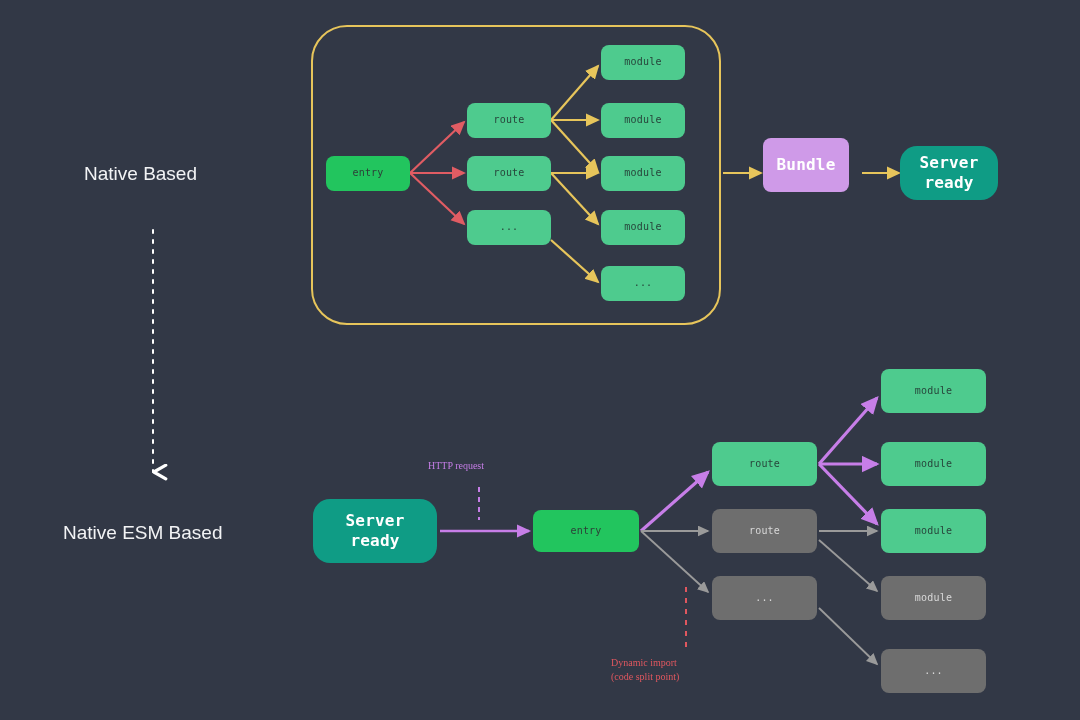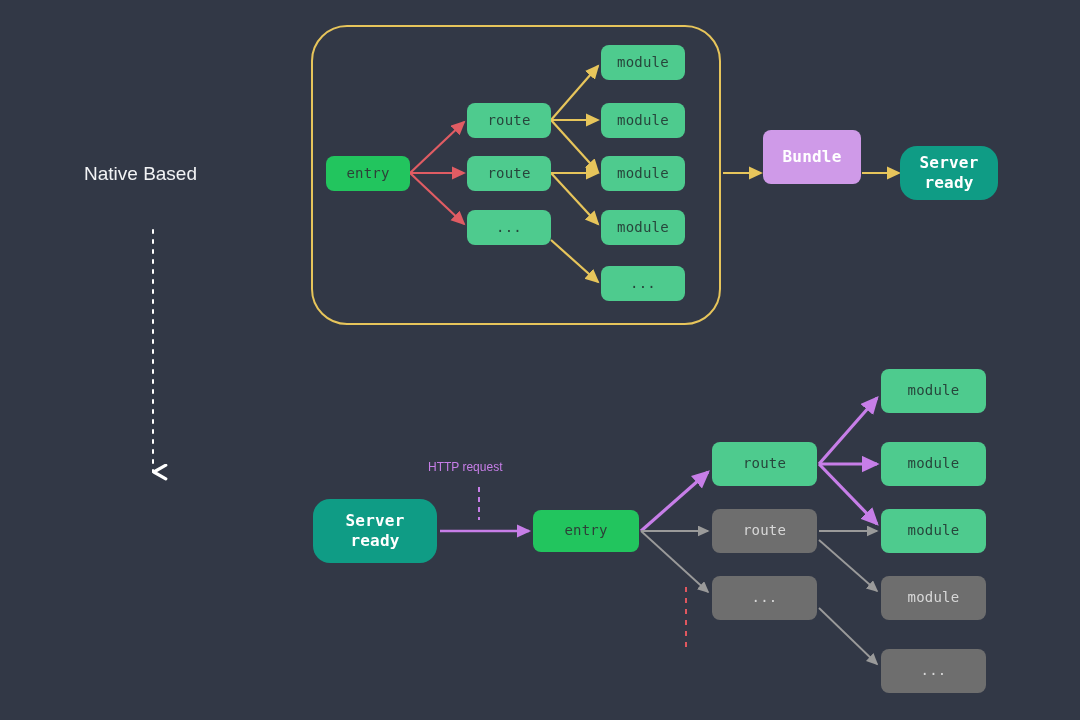--- a/index.html
+++ b/index.html
@@ -20,21 +20,21 @@
     pointer-events: none;
   }
   .node {
     position: absolute;
     display: flex;
     align-items: center;
     justify-content: center;
     text-align: center;
     border-radius: 8px;
     font-family: "DejaVu Sans Mono", "Liberation Mono", monospace;
-    font-size: 14px;
+    font-size: 10px;
     line-height: 1.22;
     letter-spacing: 0.2px;
     white-space: pre-line;
     z-index: 3;
   }
   .n-entry   { background: #22c55e; color: #2d4038; }
   .n-green   { background: #4ecb8e; color: #27453b; }
   .n-grey    { background: #6e6e6e; color: #d8d8d8; }
   .n-purple  { background: #cf9ae8; color: #ffffff; font-size: 16px; font-weight: bold; }
   .n-teal    { background: #0f9c85; color: #ffffff; font-size: 16px; font-weight: bold; border-radius: 17px; }
@@ -47,22 +47,22 @@
   .side-label {
     position: absolute;
     color: #f2f3f5;
     font-size: 19px;
     font-family: "Liberation Sans", sans-serif;
     white-space: nowrap;
     z-index: 3;
   }
   .ann {
     position: absolute;
-    font-size: 12px;
-    font-family: Liberation Sans, sans-serif;
+    font-size: 10px;
+    font-family: Liberation Serif, serif;
     white-space: pre-line;
     line-height: 1.35;
     z-index: 3;
   }
   .ann-http { color: #c77ee8; }
   .ann-dyn  { color: #e0575f; }
 </style>
 </head>
 <body>
 
@@ -145,37 +145,40 @@
   <div class="node n-green" style="left:467px; top:103px; width:84px; height:35px;">route</div>
   <div class="node n-green" style="left:467px; top:156px; width:84px; height:35px;">route</div>
   <div class="node n-green" style="left:467px; top:210px; width:84px; height:35px;">...</div>
 
   <div class="node n-green" style="left:601px; top:45px; width:84px; height:35px;">module</div>
   <div class="node n-green" style="left:601px; top:103px; width:84px; height:35px;">module</div>
   <div class="node n-green" style="left:601px; top:156px; width:84px; height:35px;">module</div>
   <div class="node n-green" style="left:601px; top:210px; width:84px; height:35px;">module</div>
   <div class="node n-green" style="left:601px; top:266px; width:84px; height:35px;">...</div>
 
-  <div class="node n-purple" style="left:763px; top:130px; width:98px; height:54px;">Bundle</div>
+  <div class="node n-purple" style="left:763px; top:138px; width:86px; height:54px;">Bundle</div>
 
   <div class="node n-teal" style="left:900px; top:146px; width:98px; height:54px;">Server
 ready</div>
 
+  <div class="side-label" style="left:63px; top:522px;">Native ESM Based</div>
 
   <div class="node n-teal" style="left:313px; top:499px; width:124px; height:64px;">Server
 ready</div>
 
   <div class="node n-entry" style="left:533px; top:510px; width:106px; height:42px;">entry</div>
 
   <div class="node n-green" style="left:712px; top:442px; width:105px; height:44px;">route</div>
   <div class="node n-grey" style="left:712px; top:509px; width:105px; height:44px;">route</div>
   <div class="node n-grey" style="left:712px; top:576px; width:105px; height:44px;">...</div>
 
   <div class="node n-green" style="left:881px; top:369px; width:105px; height:44px;">module</div>
   <div class="node n-green" style="left:881px; top:442px; width:105px; height:44px;">module</div>
   <div class="node n-green" style="left:881px; top:509px; width:105px; height:44px;">module</div>
   <div class="node n-grey" style="left:881px; top:576px; width:105px; height:44px;">module</div>
   <div class="node n-grey" style="left:881px; top:649px; width:105px; height:44px;">...</div>
 
   <div class="ann ann-http" style="left:428px; top:459px;">HTTP request</div>
 
+  <div class="ann ann-dyn" style="left:611px; top:656px;">Dynamic import
+(code split point)</div>
 
 </div>
 
 </body></html>

